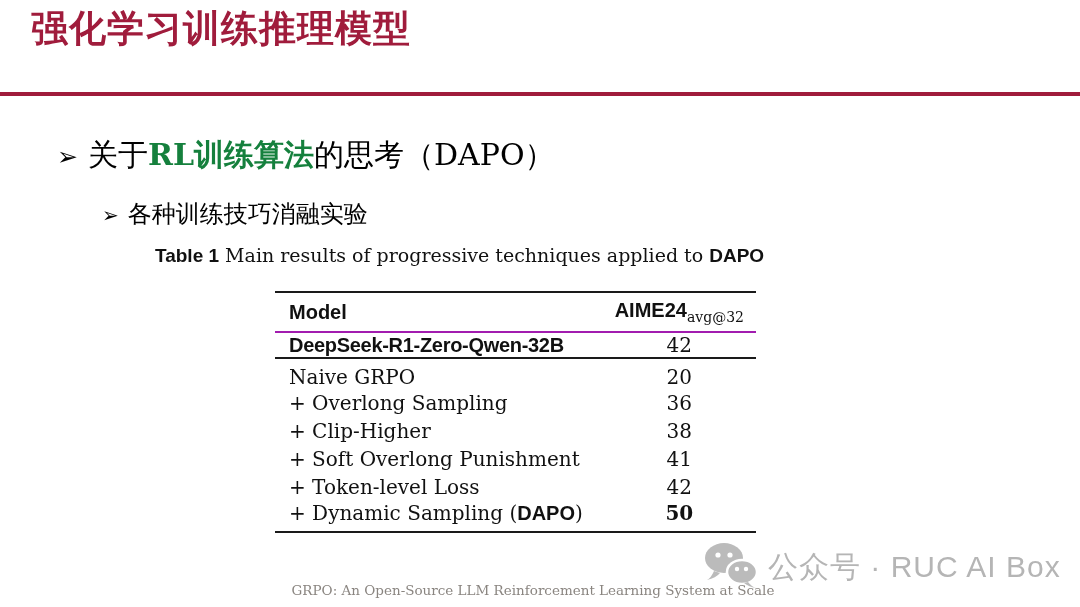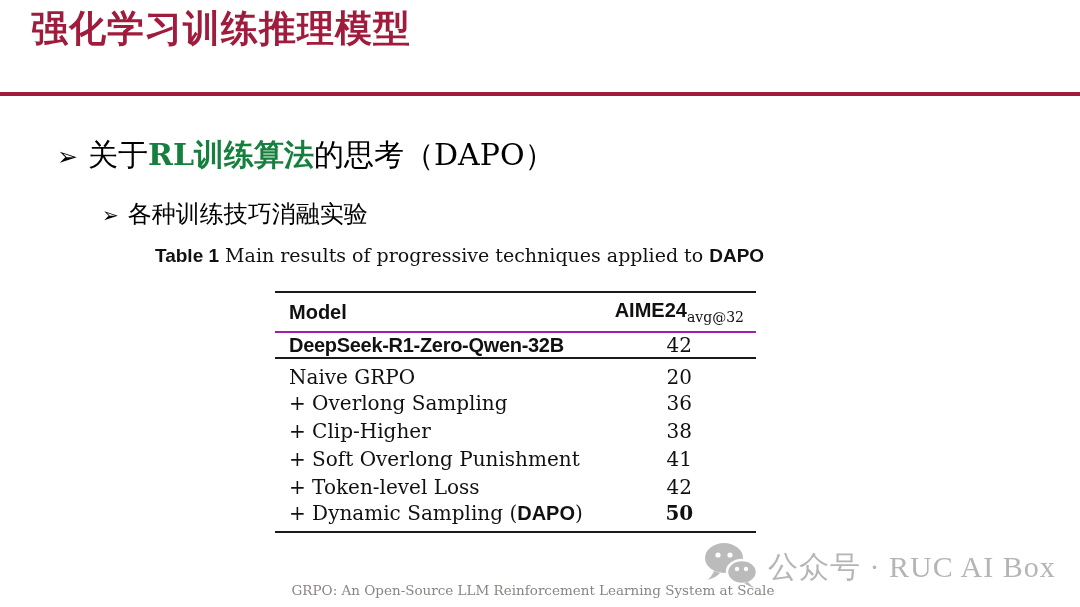--- a/index.html
+++ b/index.html
@@ -90,21 +90,21 @@
   .row-body.first td { padding-top:6px; }
   .row-body.last td  { padding-bottom:6px; }
   .bold-val { font-weight:bold; }
 
   
   .watermark {
     position:absolute; left:703px; top:542px;
     display:flex; align-items:center; gap:9px;
   }
   .watermark-text {
-    font-family:Liberation Serif, serif;
+    font-family:Liberation Sans, sans-serif;
     font-size:30px; color:#B5B5B5; letter-spacing:1px;
     white-space:nowrap;
   }
 
   
   .footer-citation {
     position:absolute; left:183px; top:582px; width:700px;
     text-align:center; font-size:13.5px; color:#8A8580;
   }
 </style>

